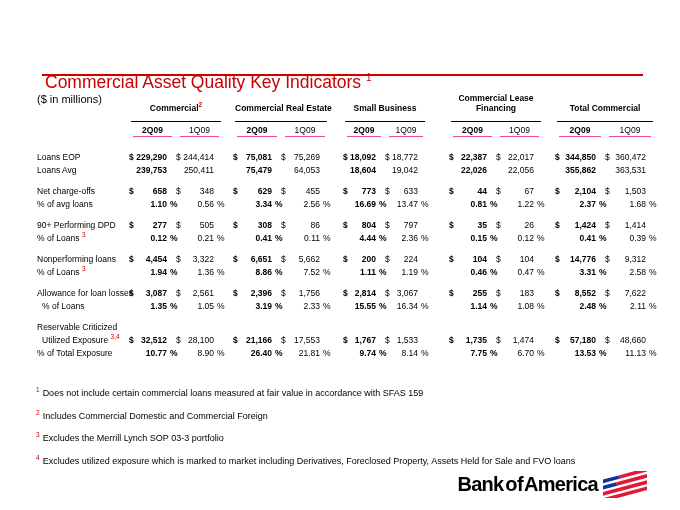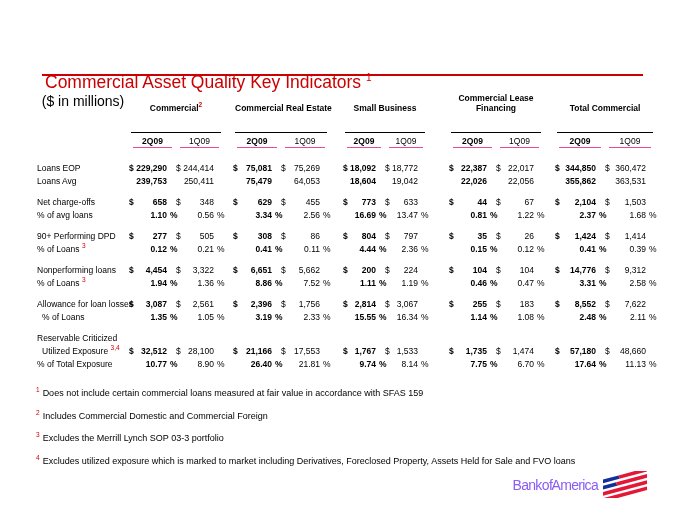--- a/index.html
+++ b/index.html
@@ -16,24 +16,24 @@
   .rule {
     position:absolute; left:42px; top:74px; width:601px; height:2px;
     background:#CC0000;
   }
   #grid {
     position:absolute; left:37px; top:93px;
     display:grid;
     grid-template-columns:92px 47px 47px 10px 48px 48px 14px 42px 42px 22px 47px 47px 12px 50px 50px;
     font-size:8.5px;
   }
-  .unit-label { align-self:start; font-size:14px; white-space:nowrap;text-align:center; }
+  .unit-label { align-self:start; font-size:11px; white-space:nowrap; }
   .group-header {
     grid-column:span 2; align-self:end;
-    border-bottom:1px solid #000; margin:0 2px; padding-bottom:19px;
+    border-bottom:1px solid #000; margin:0 2px; padding-bottom:8px;
     text-align:center; font-weight:bold; line-height:10px; white-space:nowrap;
   }
   .group-header.wrap { white-space:normal; }
   .group-header sup, .row-label sup { color:#CC0000; font-size:6.5px; line-height:0; }
   .period {
     border-bottom:1px solid #ec4899; margin:0 4px; padding:3px 0 1px;
     text-align:center; white-space:nowrap;
   }
   .period.bold { font-weight:bold; }
   .gap { }
@@ -44,21 +44,21 @@
   .val { display:flex; line-height:13px; }
   .val .pre { width:6px; text-align:left; }
   .val .num { flex:1; text-align:right; white-space:nowrap; }
   .val .suf { width:9px; padding-left:3px; box-sizing:border-box; }
   .val.bold { font-weight:bold; }
   .footnotes { position:absolute; left:36px; top:384px; font-size:9px; }
   .footnote { margin-bottom:7px; line-height:12.5px; white-space:nowrap; }
   .footnote sup { color:#CC0000; font-size:6.5px; margin-right:3px; }
   .logo { position:absolute; right:33px; bottom:12px; display:flex; align-items:center; }
   .logo-text {
-    font-weight:normal; font-size:14px; color:#8b5cf6;
+    font-weight:bold; font-size:20px; color:#000000;
     letter-spacing:-0.7px; word-spacing:-3px; white-space:nowrap;
   }
   .flag { margin-left:5px; display:block; }
 </style>
 </head>
 <body>
 
 <div class="title">
   <span>Commercial Asset Quality Key Indicators</span>
   <sup>1</sup>
@@ -745,21 +745,21 @@
       <span class="suf">%</span>
     </div>
     <div class="val">
       <span class="pre"></span>
       <span class="num">6.70</span>
       <span class="suf">%</span>
     </div>
     <div class="gap"></div>
     <div class="val bold">
       <span class="pre"></span>
-      <span class="num">17.64</span>
+      <span class="num">13.53</span>
       <span class="suf">%</span>
     </div>
     <div class="val">
       <span class="pre"></span>
       <span class="num">11.13</span>
       <span class="suf">%</span>
     </div>
   </div>
 
 <div class="footnotes">

